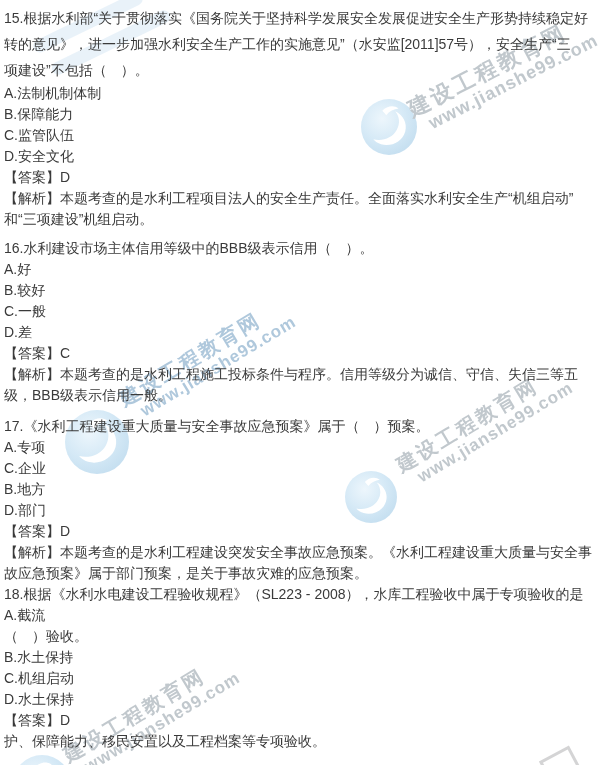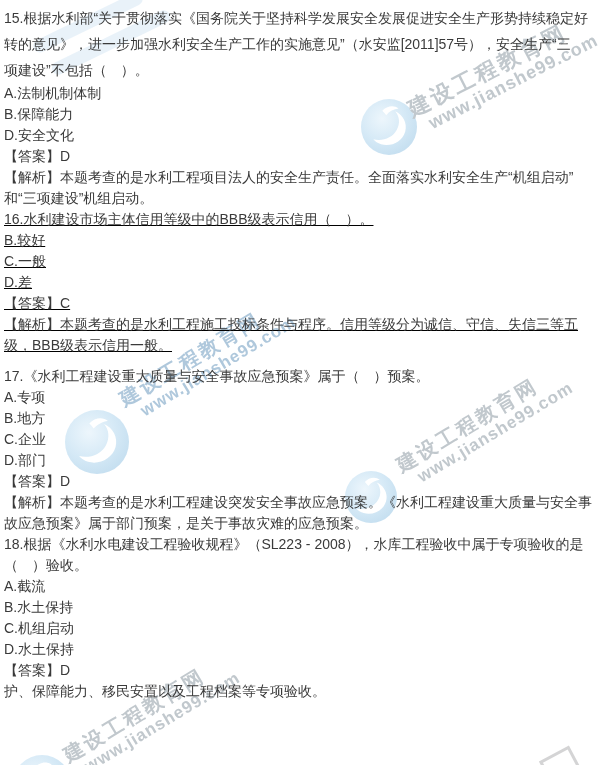--- a/index.html
+++ b/index.html
@@ -108,48 +108,50 @@
         <div class="l2" style="font-size: 17px;">www.jianshe99.com</div>
       </div>
     </div>
   <div class="content" id="content">
       <div class="q-block" style="margin-top: 0px;">
         <div class="line stem-loose">15.根据水利部“关于贯彻落实《国务院关于坚持科学发展安全发展促进安全生产形势持续稳定好</div>
         <div class="line stem-loose">转的意见》，进一步加强水利安全生产工作的实施意见”（水安监[2011]57号），安全生产“三</div>
         <div class="line stem-loose">项建设”不包括（　）。</div>
         <div class="line">A.法制机制体制</div>
         <div class="line">B.保障能力</div>
+        <div class="line">C.监管队伍</div>
         <div class="line">D.安全文化</div>
         <div class="line">【答案】D</div>
         <div class="line">【解析】本题考查的是水利工程项目法人的安全生产责任。全面落实水利安全生产“机组启动”</div>
         <div class="line">和“三项建设”机组启动。</div>
       </div>
-      <div class="q-block" style="margin-top: 0px; text-decoration: underline;">
+      <div class="q-block" style="margin-top: 8px;">
         <div class="line">16.水利建设市场主体信用等级中的BBB级表示信用（　）。</div>
+        <div class="line">A.好</div>
         <div class="line">B.较好</div>
         <div class="line">C.一般</div>
         <div class="line">D.差</div>
         <div class="line">【答案】C</div>
         <div class="line">【解析】本题考查的是水利工程施工投标条件与程序。信用等级分为诚信、守信、失信三等五</div>
         <div class="line">级，BBB级表示信用一般。</div>
       </div>
       <div class="q-block" style="margin-top: 10px;">
         <div class="line">17.《水利工程建设重大质量与安全事故应急预案》属于（　）预案。</div>
         <div class="line">A.专项</div>
+        <div class="line">C.企业</div>
         <div class="line">B.地方</div>
-        <div class="line">C.企业</div>
         <div class="line">D.部门</div>
         <div class="line">【答案】D</div>
         <div class="line">【解析】本题考查的是水利工程建设突发安全事故应急预案。《水利工程建设重大质量与安全事</div>
         <div class="line">故应急预案》属于部门预案，是关于事故灾难的应急预案。</div>
       </div>
       <div class="q-block" style="margin-top: 0;">
         <div class="line">18.根据《水利水电建设工程验收规程》（SL223 - 2008），水库工程验收中属于专项验收的是</div>
+        <div class="line">A.截流</div>
         <div class="line">（　）验收。</div>
-        <div class="line">A.截流</div>
         <div class="line">B.水土保持</div>
         <div class="line">C.机组启动</div>
         <div class="line">D.水土保持</div>
         <div class="line">【答案】D</div>
         <div class="line">护、保障能力、移民安置以及工程档案等专项验收。</div>
       </div>
     </div>
 </div>
 
 </body></html>

